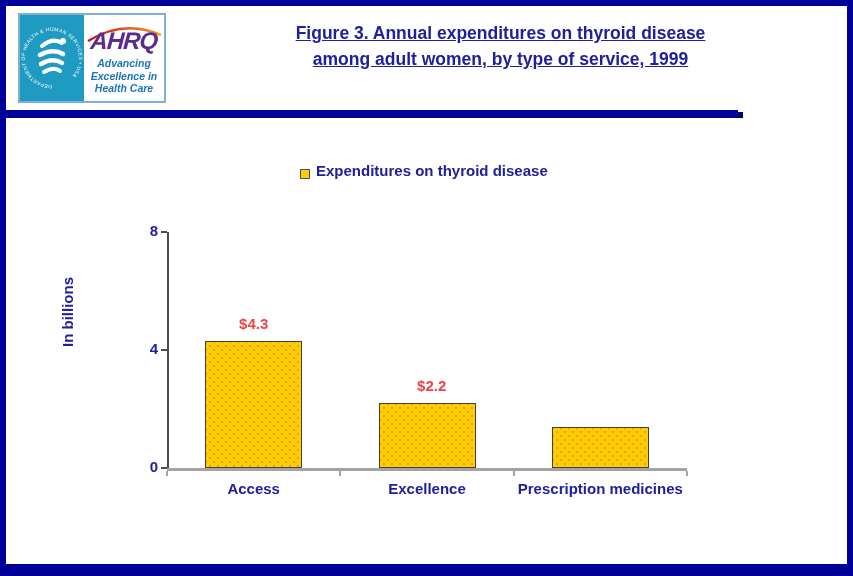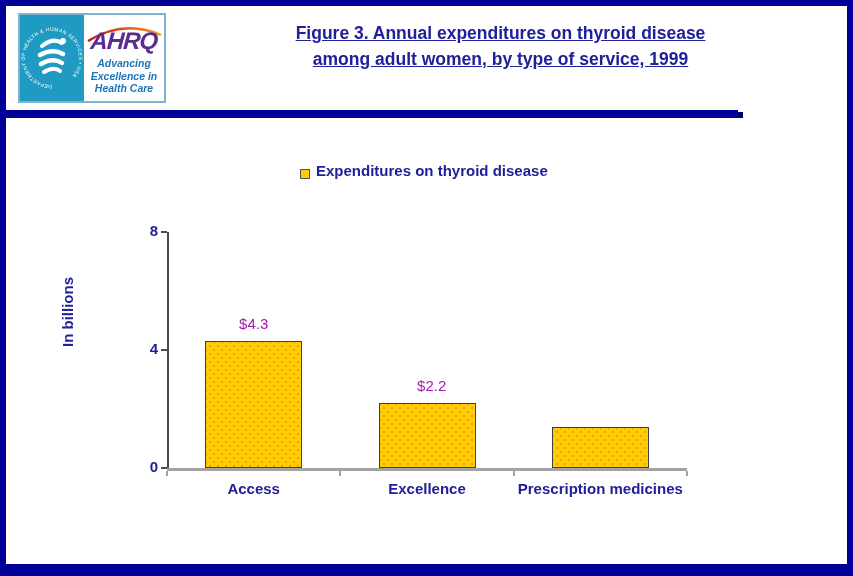--- a/index.html
+++ b/index.html
@@ -69,21 +69,21 @@
     position:absolute;box-sizing:border-box;border:1.5px solid #404040;
     background-color:#ffcc00;
     background-image:
       radial-gradient(circle, #e89c20 0.9px, rgba(0,0,0,0) 1.2px),
       radial-gradient(circle, #e89c20 0.9px, rgba(0,0,0,0) 1.2px);
     background-size:8px 8px;
     background-position:0 0, 4px 4px;
   }
   .val-label{
     position:absolute;display:flex;justify-content:center;
-    font-weight:normal;font-size:15px;color:#a21caf;
+    font-weight:bold;font-size:15px;color:#ef4444;
   }
   .cat-label{
     position:absolute;display:flex;justify-content:center;
     font-weight:bold;font-size:15px;color:#20209a;white-space:nowrap;
   }
   
   #source{
     position:absolute;left:22px;top:544px;right:10px;
     font-size:11.5px;color:#2929a3;letter-spacing:-0.2px;white-space:nowrap;
   }

